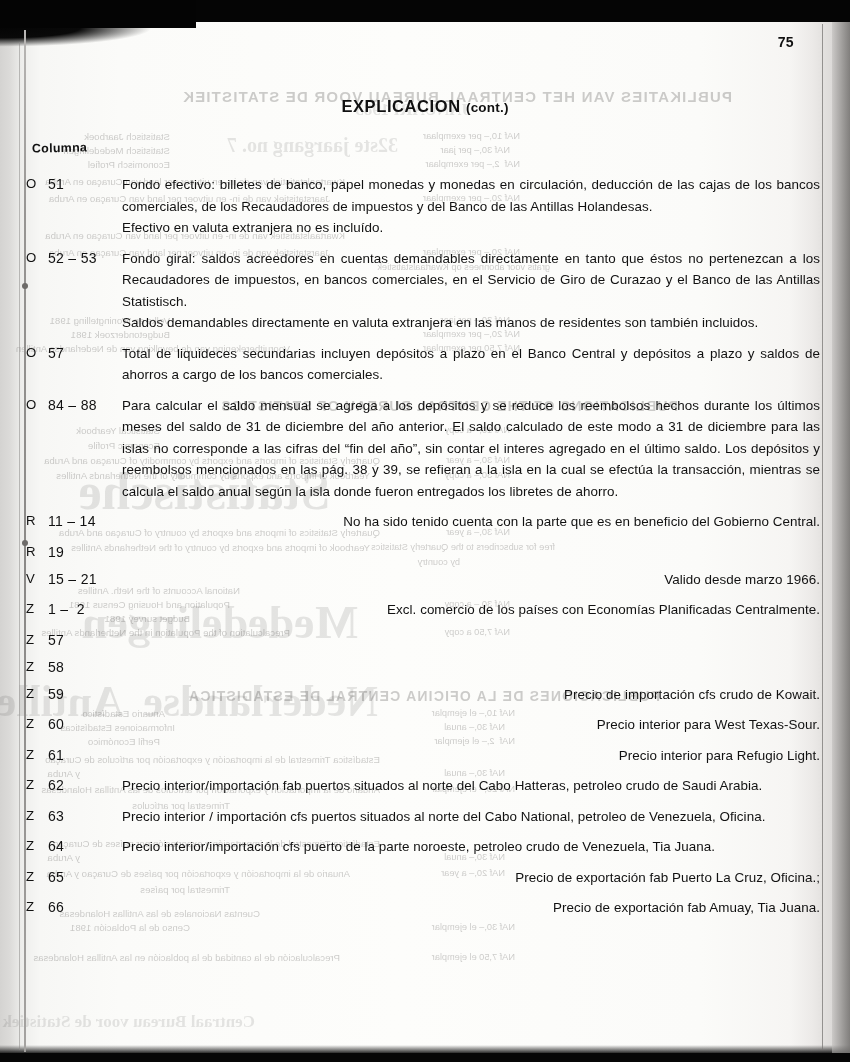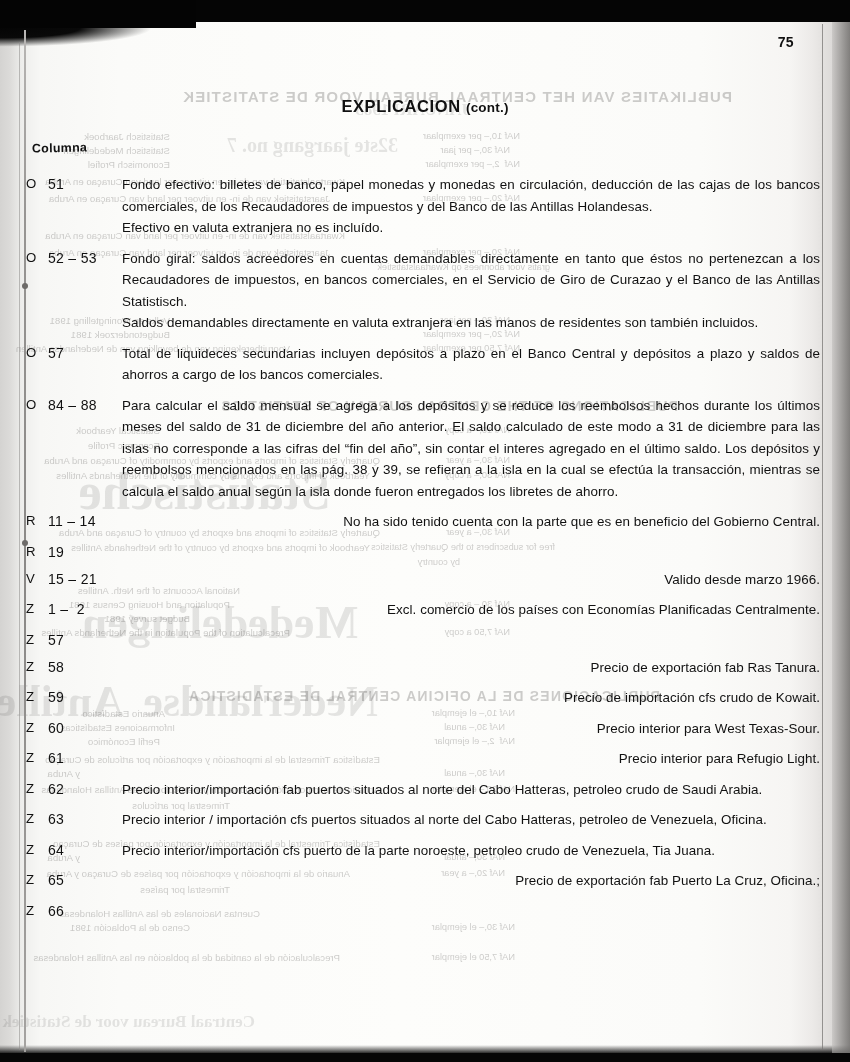--- a/index.html
+++ b/index.html
@@ -364,23 +364,20 @@
           <p>Excl. comercio de los países con Economías Planificadas Centralmente.</p>
         </div>
       </div>
       <div class="row tight">
         <div class="code">Z</div>
         <div class="num">57</div>
       </div>
       <div class="row tight">
         <div class="code">Z</div>
         <div class="num">58</div>
-        <div class="body">
-          <p>Precio de exportación fab Ras Tanura.</p>
-        </div>
       </div>
       <div class="row tight">
         <div class="code">Z</div>
         <div class="num">59</div>
         <div class="body">
           <p>Precio de importación cfs crudo de Kowait.</p>
         </div>
       </div>
       <div class="row tight">
         <div class="code">Z</div>
@@ -400,36 +397,39 @@
         <div class="code">Z</div>
         <div class="num">62</div>
         <div class="body">
           <p>Precio interior/importación fab puertos situados al norte del Cabo Hatteras, petroleo crudo de Saudi Arabia.</p>
         </div>
       </div>
       <div class="row">
         <div class="code">Z</div>
         <div class="num">63</div>
         <div class="body">
-          <p>Precio interior / importación cfs puertos situados al norte del Cabo Hatteras, petroleo de Venezuela, Oficina.</p>
+          <p>Precio interior / importación cfs puertos situados al norte del Cabo National, petroleo de Venezuela, Oficina.</p>
         </div>
       </div>
       <div class="row">
         <div class="code">Z</div>
         <div class="num">64</div>
         <div class="body">
           <p>Precio interior/importación cfs puerto de la parte noroeste, petroleo crudo de Venezuela, Tia Juana.</p>
         </div>
       </div>
       <div class="row tight">
         <div class="code">Z</div>
         <div class="num">65</div>
         <div class="body">
           <p>Precio de exportación fab Puerto La Cruz, Oficina.;</p>
         </div>
       </div>
       <div class="row tight">
         <div class="code">Z</div>
         <div class="num">66</div>
+        <div class="body">
+          <p>Precio de exportación fab Amuay, Tia Juana.</p>
+        </div>
       </div>
     </div>
 
 </div>
 
 </body></html>

